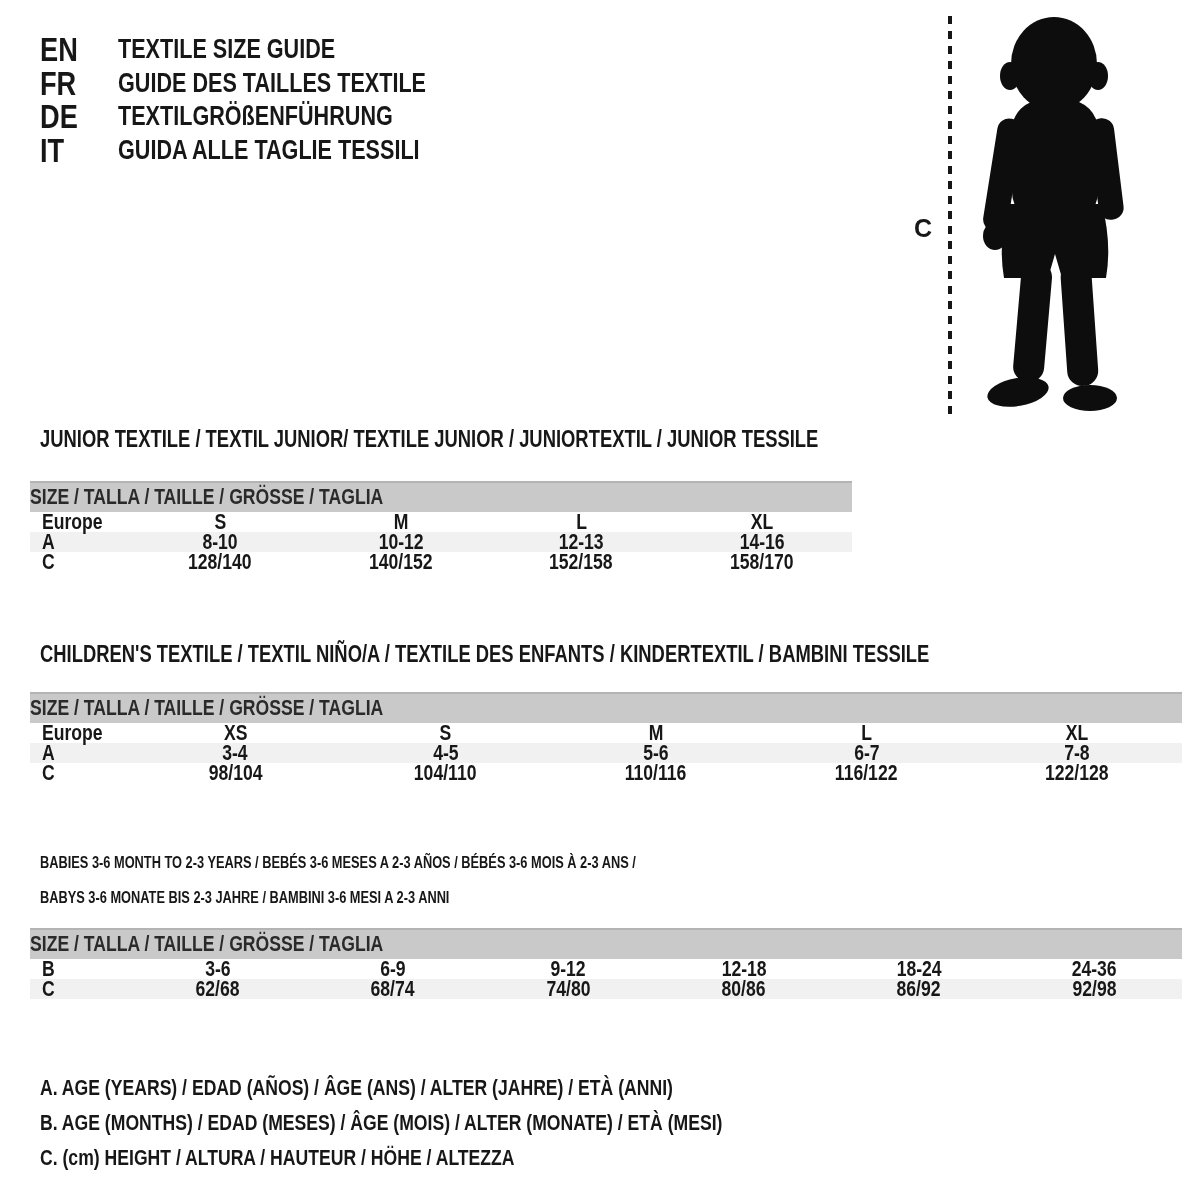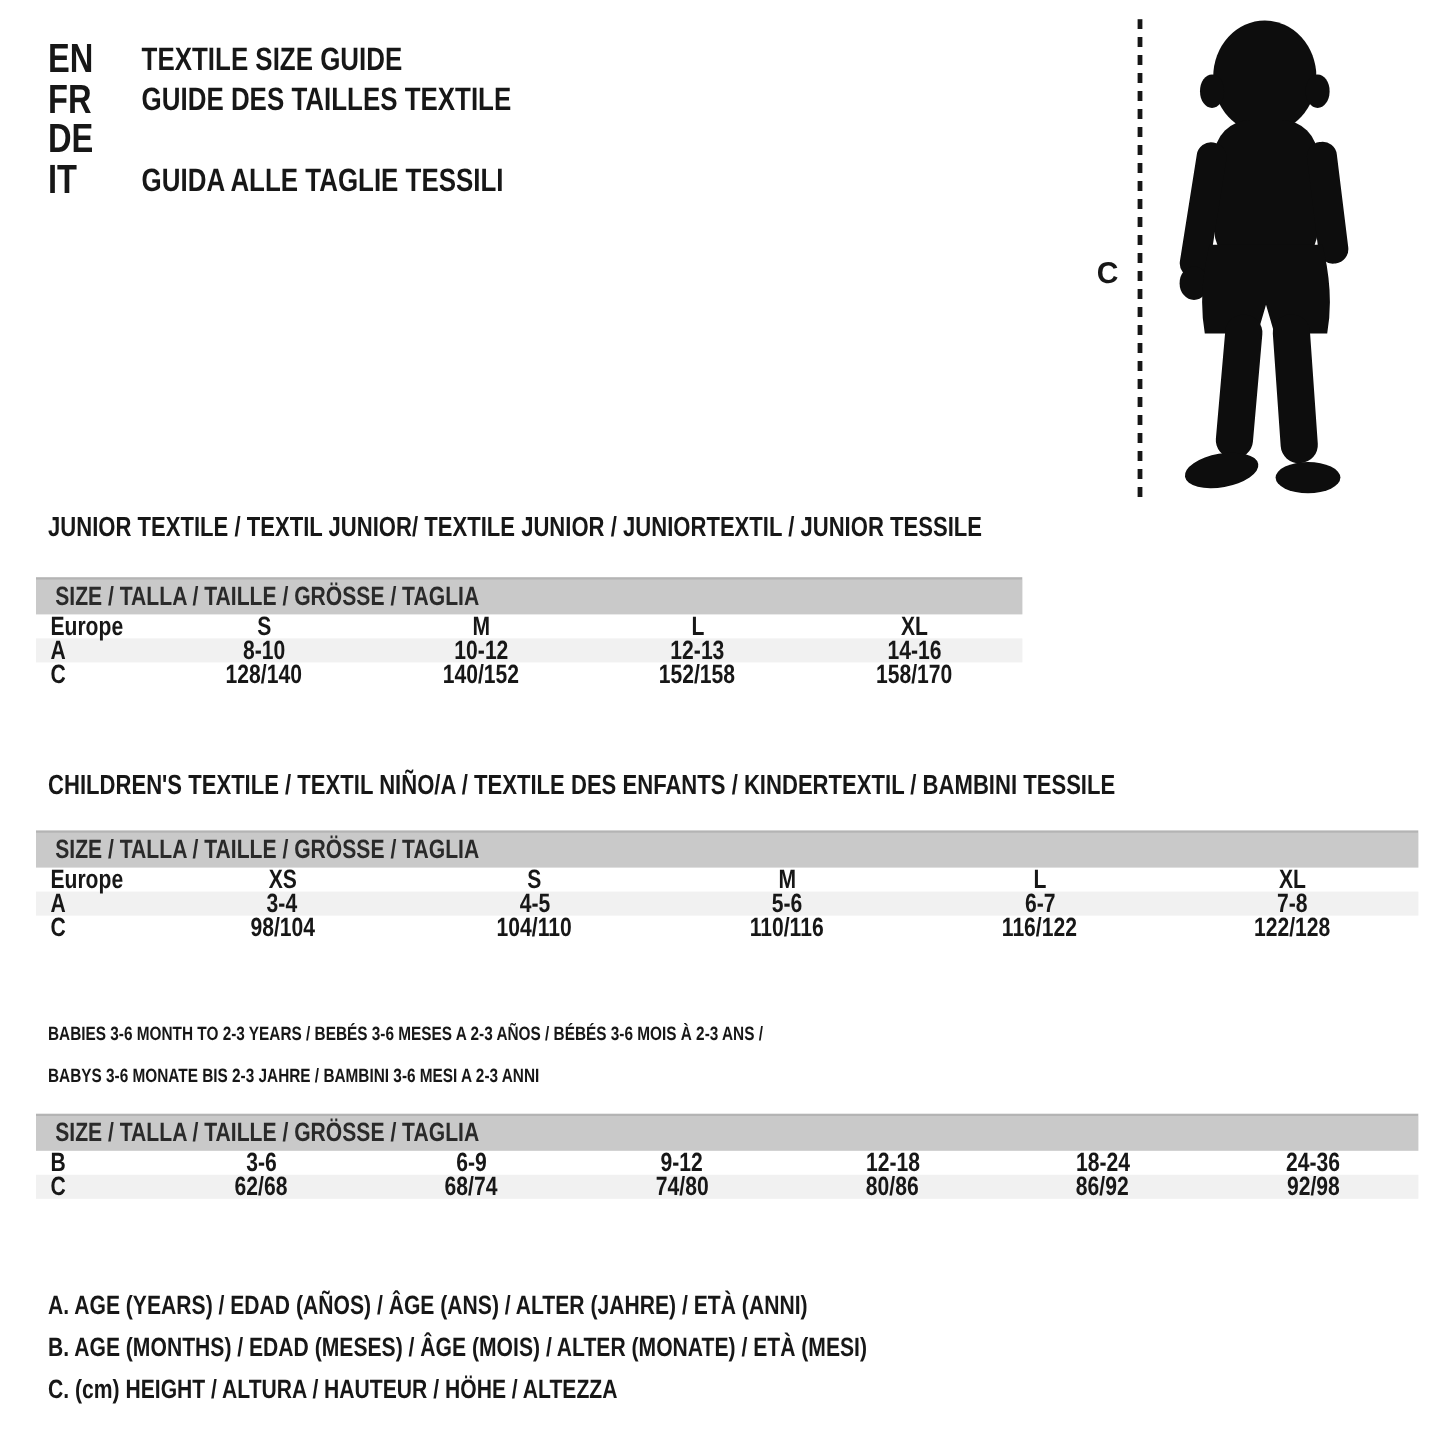--- a/index.html
+++ b/index.html
@@ -37,21 +37,21 @@
 
   
   .tbl  { position:absolute; }
   .tbl-junior { left:30px; top:481px; width:822px; }
   .tbl-children { left:30px; top:692px; width:1152px; }
   .tbl-babies { left:30px; top:928px; width:1152px; }
   .bar {
     height:31px; background:#c9c9c9;
     box-shadow: inset 0 2px 0 rgba(0,0,0,0.10);
     display:flex; align-items:center;
-    padding-left:16px; box-sizing:border-box;
+    padding-left:0; box-sizing:border-box;
     font-size:22px; color:#2a2a2a;
   }
   .row { display:flex; height:20px; align-items:center; font-size:22px; }
   .row.shaded { background:#f1f1f1; }
   .rlabel { width:100px; padding-left:12px; box-sizing:border-box; }
   .cell { flex:1; text-align:center; }
 
   
   .fnotes { left:40px; top:1070px; }
   .fnote  { font-size:22px; line-height:35px; }
@@ -63,20 +63,21 @@
   <div class="lang-row">
     <span class="lang-code"><span class="cx">EN</span></span>
     <span class="lang-title"><span class="cx">TEXTILE SIZE GUIDE</span></span>
   </div>
   <div class="lang-row">
     <span class="lang-code"><span class="cx">FR</span></span>
     <span class="lang-title"><span class="cx">GUIDE DES TAILLES TEXTILE</span></span>
   </div>
   <div class="lang-row">
     <span class="lang-code"><span class="cx">DE</span></span>
+    <span class="lang-title"><span class="cx">TEXTILGRÖßENFÜHRUNG</span></span>
   </div>
   <div class="lang-row">
     <span class="lang-code"><span class="cx">IT</span></span>
     <span class="lang-title"><span class="cx">GUIDA ALLE TAGLIE TESSILI</span></span>
   </div>
 </div>
 
 <div class="abs measure-line"></div>
 <div class="abs measure-label">C</div>
 <svg class="abs silhouette" width="186" height="410" viewBox="0 0 186 410" fill="#0d0d0d" xmlns="http://www.w3.org/2000/svg">

